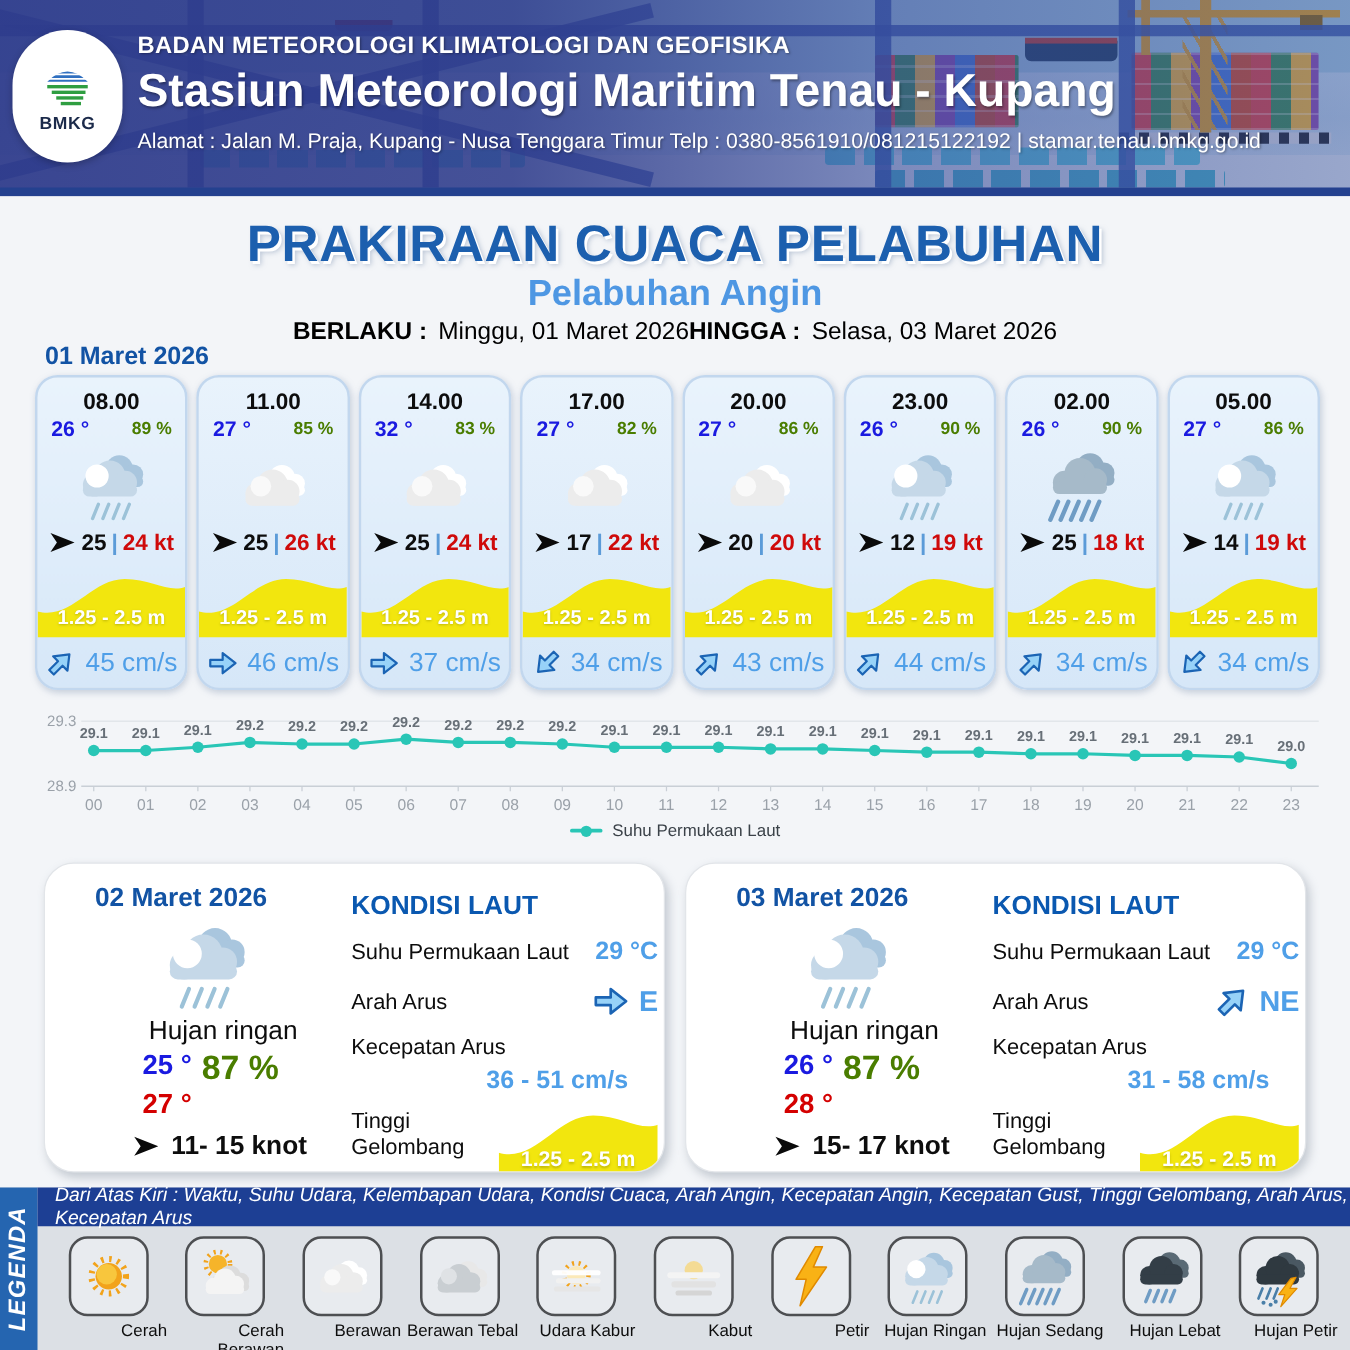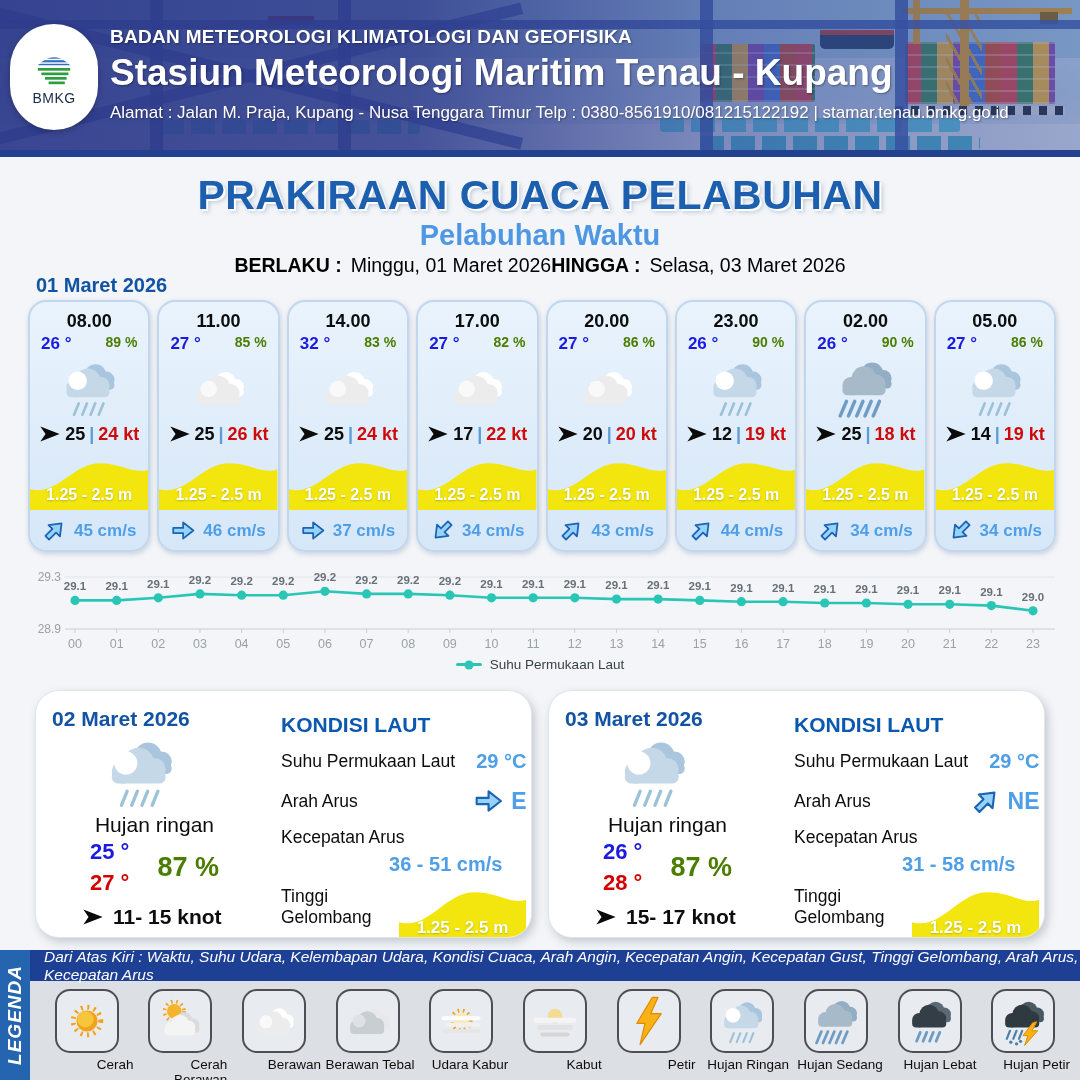--- a/index.html
+++ b/index.html
@@ -31,21 +31,21 @@
   .r3{left:700px;top:136px;width:280px;background:repeating-linear-gradient(90deg,#49b3c8 0 24px,transparent 24px 31px)}
   .hmull{position:absolute;background:#3b5ea9;opacity:.85}
   .hmull.v{width:13px;top:0;bottom:7px}
   .hmull.h{left:0;right:0;top:20px;height:9px}
   .hbrace{position:absolute;width:560px;height:12px;background:#3b5ea9;opacity:.8;top:70px;left:-30px}
   .b1{transform:rotate(14deg)}
   .b2{transform:rotate(-14deg)}
   .hoverlay{position:absolute;inset:0;background:linear-gradient(90deg,rgba(45,57,138,.92) 0%,rgba(45,57,138,.85) 38%,rgba(48,62,148,.52) 66%,rgba(48,62,148,.34) 100%)}
   .hdr-bottombar{position:absolute;left:0;bottom:0;width:100%;height:7px;background:#24418f}
   .logo-pill{position:absolute;left:10px;top:24px;width:88px;height:106px;background:#fff;border-radius:44px;display:flex;flex-direction:column;align-items:center;justify-content:center;gap:2px;box-shadow:0 2px 6px rgba(0,0,0,.25)}
-  .logo-text{font-size:14px;font-weight:normal;color:#1b2a4a;letter-spacing:.5px}
+  .logo-text{font-size:14px;font-weight:bold;color:#1b2a4a;letter-spacing:.5px}
   .hdr-text{position:absolute;left:110px;top:26px;right:8px;color:#fff}
   .hdr-org{font-size:19px;font-weight:bold;letter-spacing:.3px;text-shadow:1px 1px 2px rgba(0,0,0,.35)}
   .hdr-station{font-size:37px;font-weight:bold;margin-top:4px;text-shadow:1px 1px 2px rgba(0,0,0,.35)}
   .hdr-address{font-size:17px;margin-top:9px;text-shadow:1px 1px 2px rgba(0,0,0,.35)}
 
   
   .main-title{position:absolute;left:0;top:172px;width:100%;text-align:center;font-size:41px;font-weight:bold;color:#1c5fae;letter-spacing:.5px;text-shadow:2px 2px 0 #fff,3px 3px 4px rgba(130,150,180,.5)}
   .port-title{position:absolute;left:0;top:219px;width:100%;text-align:center;font-size:29px;font-weight:bold;color:#4e97e3}
   .valid-row{position:absolute;left:0;top:254px;width:100%;display:flex;justify-content:center;font-size:19.5px;color:#000}
   .valid-row .vlbl{font-weight:bold}
@@ -61,39 +61,39 @@
   .fc-hum{color:#4a7d00;font-weight:bold;font-size:14px}
   .fc-icon{width:70px;height:66px;margin-top:1px}
   .fc-wind{display:flex;align-items:center;gap:4px;margin-top:2px;font-size:18px;font-weight:bold;color:#0d0d0d}
   .wind-arrow{width:22px;height:22px}
   .fc-pipe{color:#5b9bd8}
   .fc-gust{color:#cf0a0a}
   .fc-wave{position:absolute;left:0;right:0;bottom:40px;height:54px}
   .fc-wave svg{position:absolute;inset:0;width:100%;height:100%}
   .fc-wave-t{position:absolute;left:0;right:0;bottom:6px;text-align:center;color:#fff;font-weight:bold;font-size:16px;text-shadow:0 1px 2px rgba(110,110,0,.4)}
   .fc-cur{position:absolute;left:0;right:0;bottom:7px;display:flex;justify-content:center;align-items:center;gap:7px}
-  .fc-cur-v{color:#4f9fe8;font-weight:bold;font-size:17px}
+  .fc-cur-v{color:#4f9fe8;font-weight:normal;font-size:21px}
   .cur-arrow{width:25px;height:25px;transform-origin:50% 50%}
   .cur-arrow.big{width:30px;height:30px}
 
   
   #sst-chart{position:absolute;left:25px;top:560px}
   .chart-legend{position:absolute;left:0;top:657px;width:100%;display:flex;justify-content:center;align-items:center;gap:8px}
   .cl-marker{width:26px;height:3.5px;background:#29c6b6;border-radius:2px;position:relative}
   .cl-marker::after{content:"";position:absolute;left:50%;top:50%;width:9px;height:9px;border-radius:50%;background:#29c6b6;transform:translate(-50%,-50%)}
   .cl-label{font-size:13.5px;color:#3a4148}
 
   
   .day-cards{position:absolute;left:35px;top:690px;width:1010px;height:248px;display:flex;gap:16px}
   .dcard{flex:1;background:#fff;border:1px solid #e2e5e9;border-radius:24px;box-shadow:3px 4px 8px rgba(140,150,165,.45);display:flex;overflow:hidden}
-  .dc-left{width:235px;padding:16px 0 0 16px;box-sizing:border-box;flex:none}
+  .dc-left{width:235px;padding:16px 0 0 40px;box-sizing:border-box;flex:none}
   .dc-date{font-size:21px;font-weight:bold;color:#1253a4}
   .dc-icon{width:88px;height:82px;margin:0 0 0 44px;display:block}
   .dc-cond{font-size:21px;color:#0d0d0d;text-align:center;width:205px;margin-top:0px}
-  .dc-th{display:flex;align-items:center;gap:28px;margin:2px 0 0 38px}
+  .dc-th{display:flex;gap:8px;margin:2px 0 0 38px}
   .dc-tmin{color:#1a1ae0;font-size:22px;font-weight:bold}
   .dc-tmax{color:#d40000;font-size:22px;font-weight:bold;margin-top:5px}
   .dc-hum{color:#4a7d00;font-size:27px;font-weight:bold}
   .dc-wind{display:flex;align-items:center;gap:9px;margin:9px 0 0 30px;font-size:21px;font-weight:bold;color:#0d0d0d}
   .dc-gust{margin:7px 0 0 74px;font-size:21px;font-weight:bold;color:#c40a0a}
   .dc-right{flex:1;padding:16px 26px 0 10px;position:relative}
   .sea-head{font-size:21px;font-weight:bold;color:#0a58b0;margin-top:6px}
   .sea-row{display:flex;justify-content:space-between;align-items:center;margin-top:13px}
   .sea-label{font-size:17.5px;color:#0d0d0d}
   .sea-val{color:#4f9fe8;font-size:20px;font-weight:bold}
@@ -266,21 +266,21 @@
     </div>
     <div class="hdr-text">
       <div class="hdr-org">BADAN METEOROLOGI KLIMATOLOGI DAN GEOFISIKA</div>
       <div class="hdr-station">Stasiun Meteorologi Maritim Tenau - Kupang</div>
       <div class="hdr-address">Alamat : Jalan M. Praja, Kupang - Nusa Tenggara Timur Telp : 0380-8561910/081215122192  | stamar.tenau.bmkg.go.id</div>
     </div>
     <div class="hdr-bottombar"></div>
   </div>
 
   <div class="main-title">PRAKIRAAN CUACA PELABUHAN</div>
-  <div class="port-title">Pelabuhan Waktu</div>
+  <div class="port-title">Pelabuhan Angin</div>
   <div class="valid-row">
     <span>
       <span class="vlbl">BERLAKU :</span><span class="vval">Minggu, 01 Maret 2026</span>
     </span>
     <span>
       <span class="vlbl">HINGGA :</span><span class="vval">Selasa, 03 Maret 2026</span>
     </span>
   </div>
 
   <div class="day1-label">01 Maret 2026</div>

